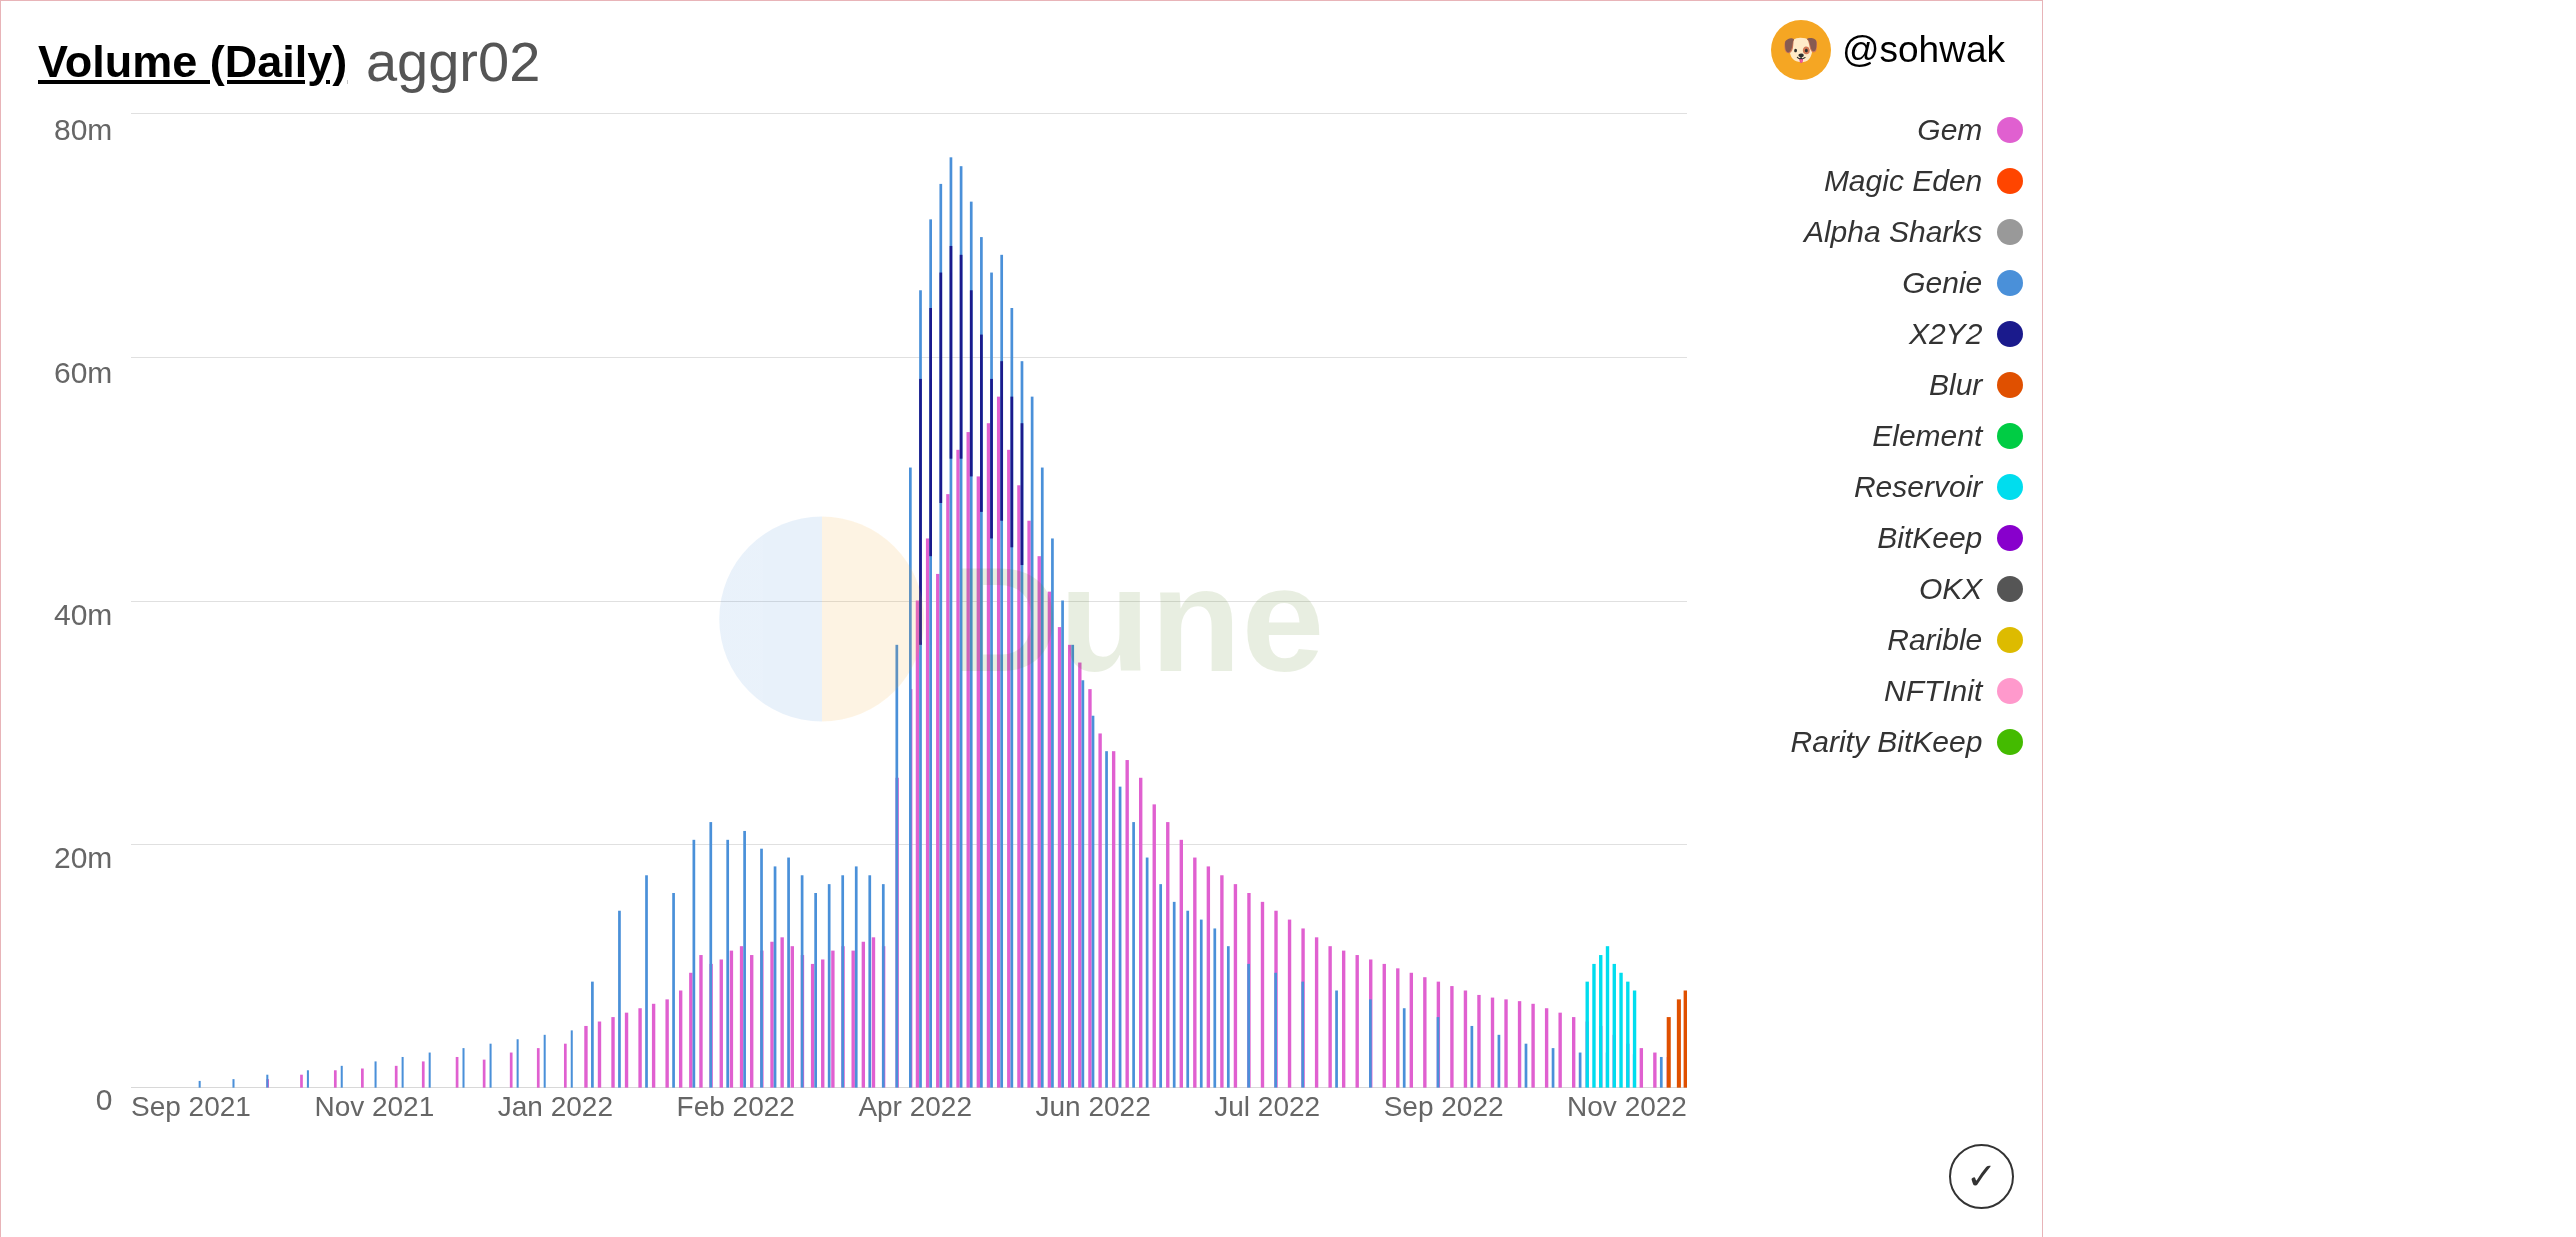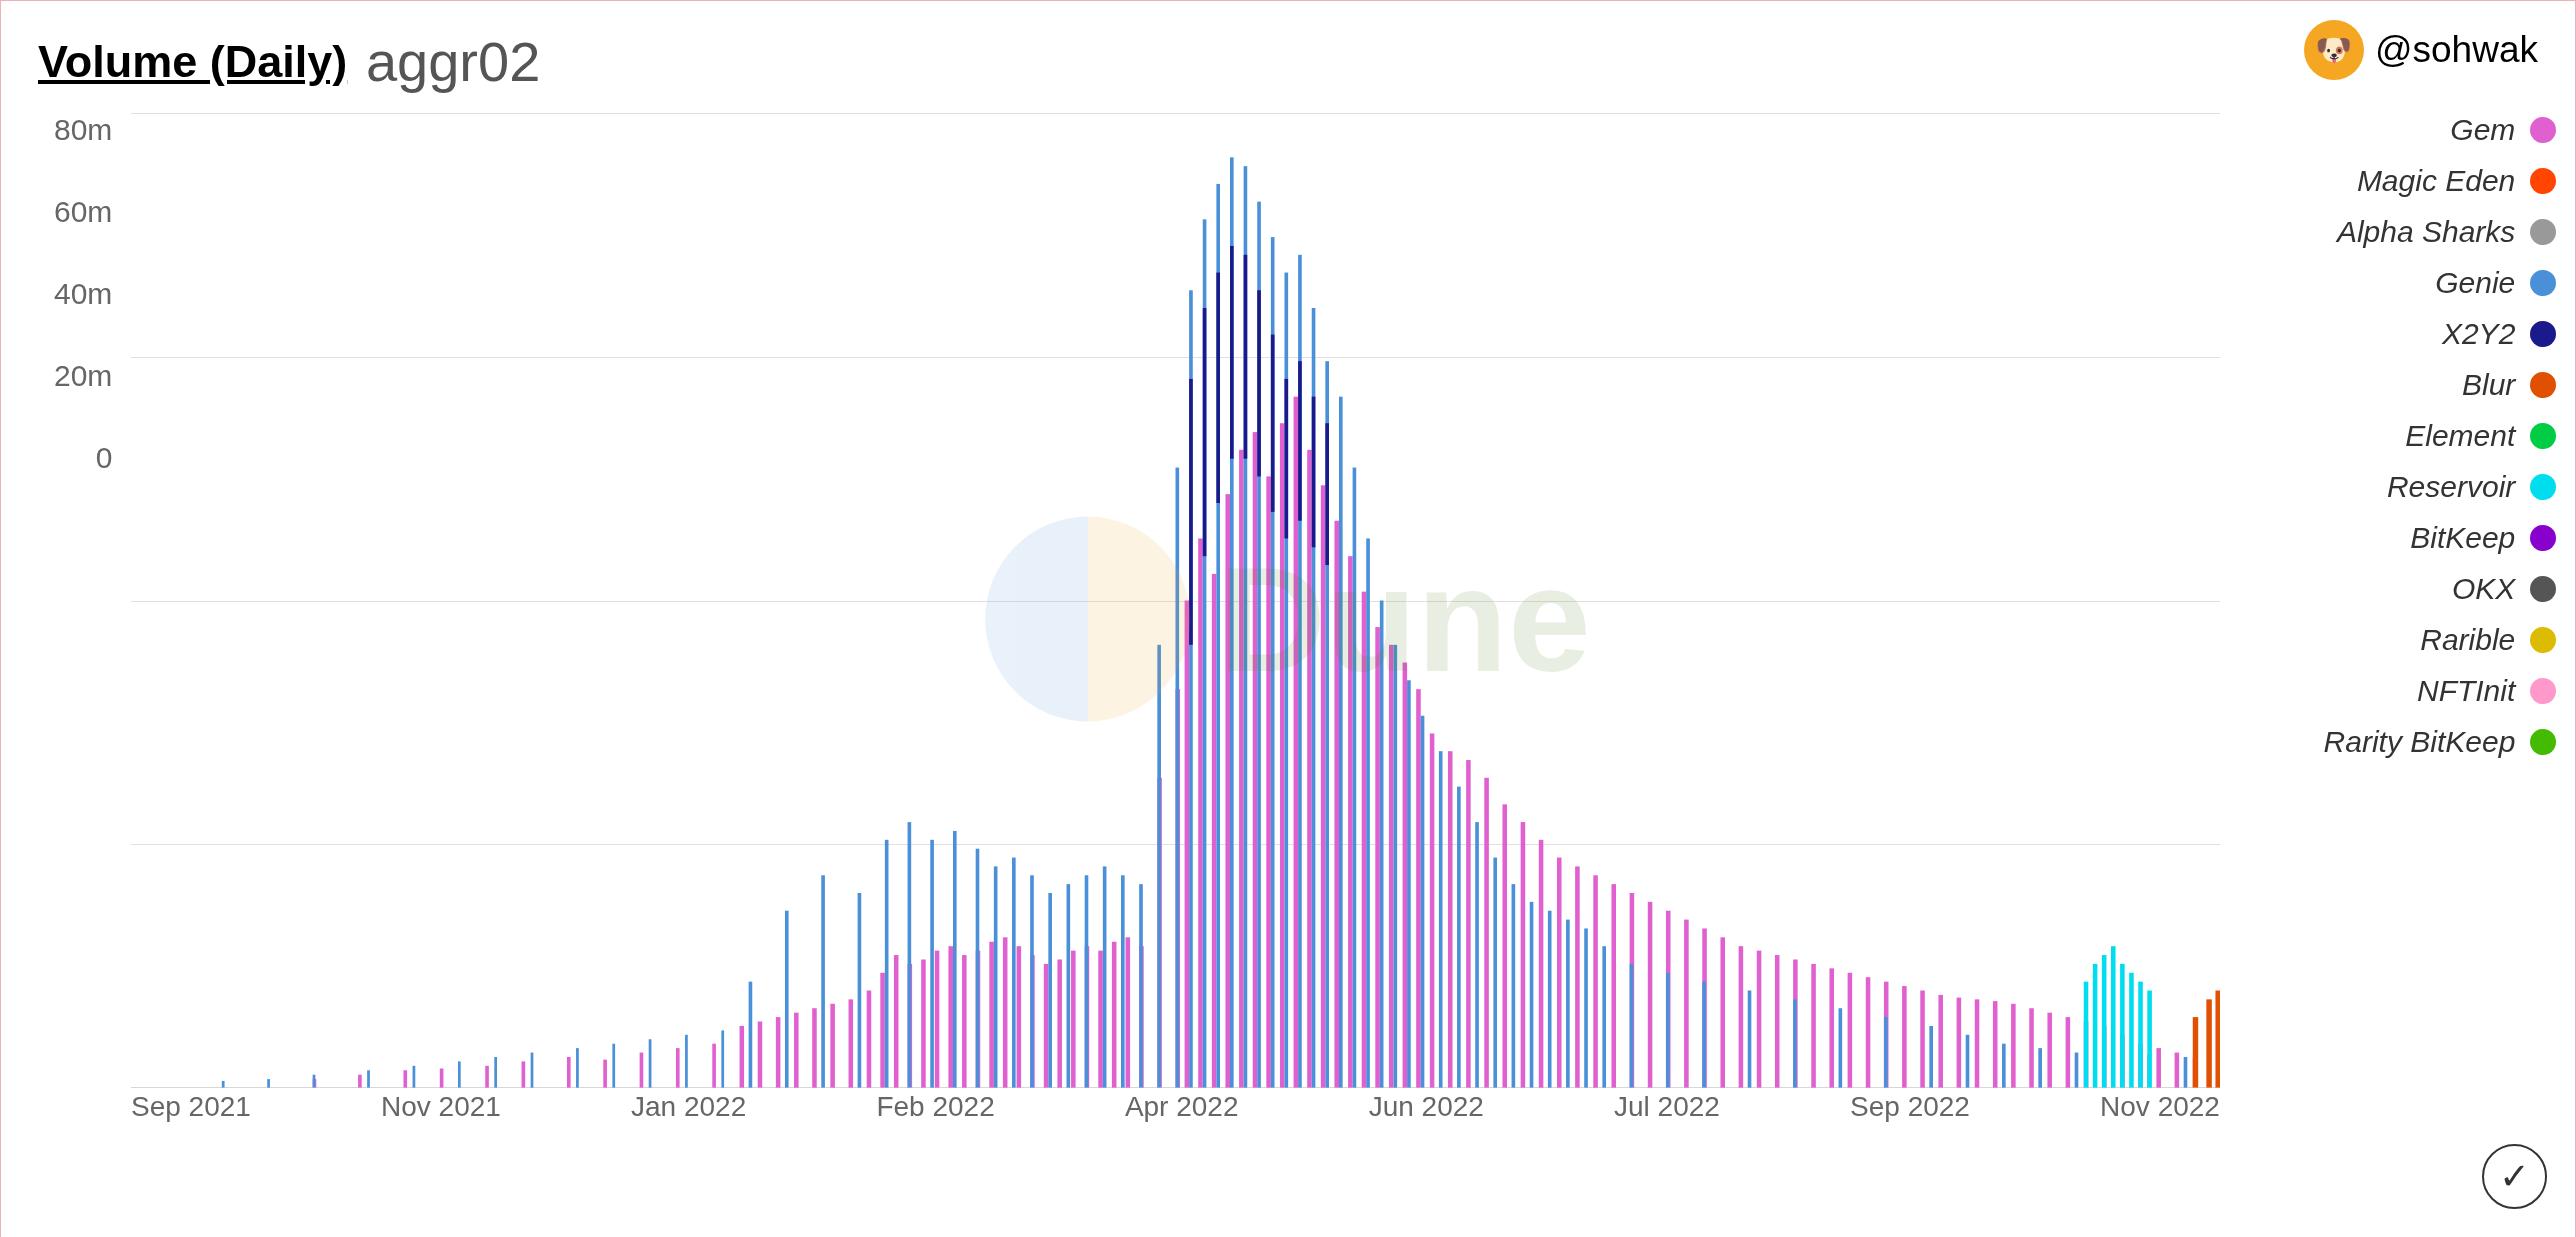--- a/index.html
+++ b/index.html
@@ -5,21 +5,21 @@
     * { margin: 0; padding: 0; box-sizing: border-box; }
     body {
       background: #fff;
       font-family: Arial, sans-serif;
       width: 2576px;
       height: 1238px;
       overflow: hidden;
     }
     .chart-container {
       position: relative;
-      width: 2576px;
+      width: 2043px;
       height: 1238px;
       background: #fff;
       border: 1.9px solid #e8b4b8;
     }
     .header {
       position: absolute;
       top: 28px;
       left: 37px;
       display: flex;
       align-items: center;
@@ -65,21 +65,21 @@
       bottom: 112px;
     }
     .y-axis {
       position: absolute;
       left: 0;
       top: 0;
       bottom: 8px;
       width: 93px;
       display: flex;
       flex-direction: column;
-      gap: 48px;
+      justify-content: space-between;
     }
     .y-label {
       font-size: 30px;
       color: #666;
       text-align: right;
       padding-right: 18.7px;
     }
     .grid-lines {
       position: absolute;
       left: 93px;

